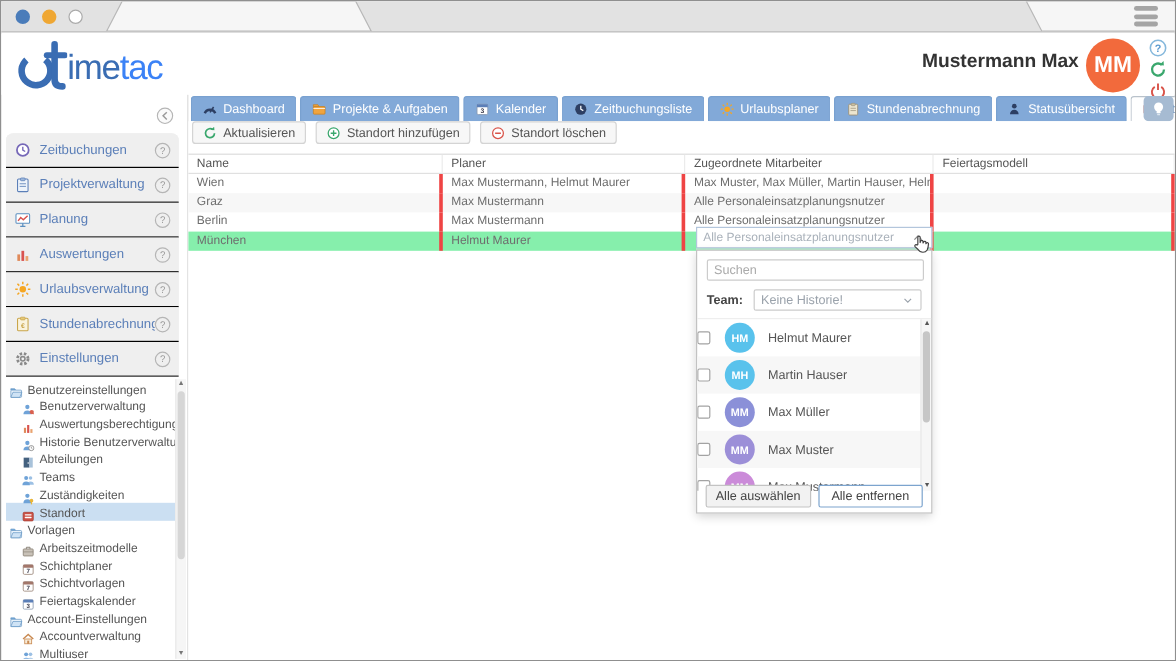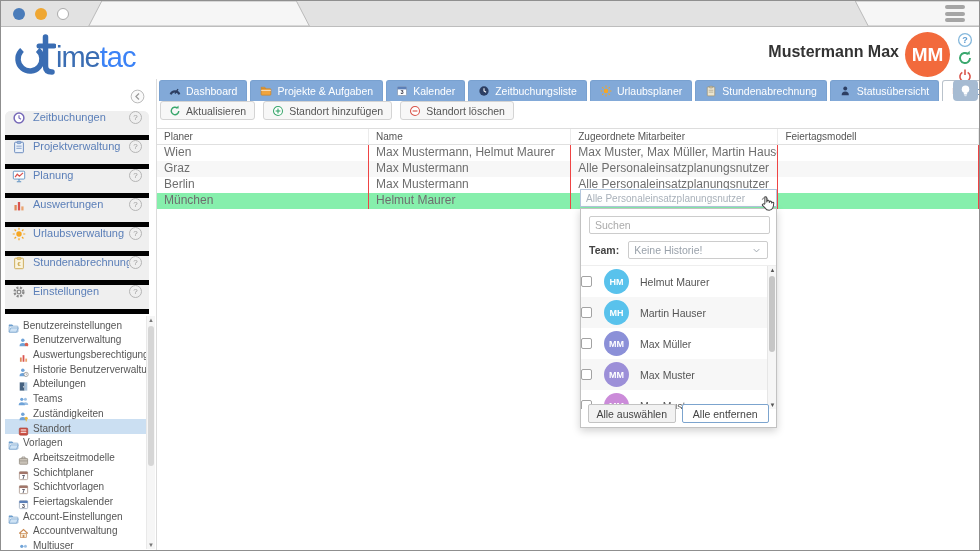--- a/index.html
+++ b/index.html
@@ -40,21 +40,21 @@
   .toolbar{height:28px;border-bottom:1px solid #ddd;display:flex;gap:8px;padding:0 3px}
   .tbtn{height:19px;display:flex;align-items:center;gap:5px;padding:0 8px;background:#f7f7f7;border:1px solid #d4d4d4;
         border-radius:3px;font-size:10.5px;color:#555;cursor:pointer}
   .tbtn .bic{width:12px;height:12px}
   .grid{display:grid;grid-template-columns:25.8% 24.6% 25.2% 24.4%}
   .thead{height:16px;border-bottom:1px solid #e0e0e0}
   .thead .hc{font-size:10px;color:#555;line-height:15px;padding-left:7px;border-right:1px solid #ebebeb;overflow:hidden;white-space:nowrap;cursor:pointer}
   .trow{height:16px;cursor:pointer}
   .trow:nth-child(even){background:#f7f7f7}
   .trow.selected{background:#86efac}
-  .trow .tc{font-size:12px;color:#6e6e6e;line-height:15px;padding-left:7px;border-right:1px solid #ef4444;overflow:hidden;white-space:nowrap}
+  .trow .tc{font-size:10px;color:#6e6e6e;line-height:15px;padding-left:7px;border-right:3px solid #ef4444;overflow:hidden;white-space:nowrap}
 
   
   .editor{position:absolute;left:579px;top:188px;width:197px;height:18px;background:#fff;border:1px solid #b3c6dc;
           display:flex;align-items:center;padding:0 5px;font-size:10px;color:#a9b1ba;z-index:6;cursor:text}
   .editor .chev{width:12px;height:12px;margin-left:auto;cursor:pointer}
   .cursorpt{position:absolute;left:757px;top:193px;width:18px;height:18px;z-index:9;pointer-events:none}
   .dropdown{position:absolute;left:579px;top:207px;width:197px;height:220px;background:#fff;border:1px solid #c2c2c2;
             box-shadow:0 3px 8px rgba(0,0,0,.18);z-index:7}
   .dd-search{margin:7px 8px 0;width:181px;height:18px;border:1px solid #ccc;border-radius:2px;font-size:10.5px;padding:0 5px;color:#666}
   .dd-search::placeholder{color:#aaa}
@@ -76,21 +76,21 @@
   .dd-scroll .arr.up{top:1px}.dd-scroll .arr.dn{bottom:1px}
   .dd-scroll .thumb{position:absolute;left:1px;top:10px;width:6px;height:76px;background:#c6c6c6;border-radius:3px;cursor:pointer}
   .dd-btns{position:absolute;left:0;right:0;bottom:4px;display:flex;gap:6px;padding:0 7px}
   .dd-btn{flex:1;height:19px;font-size:10.5px;color:#444;border-radius:2px;display:flex;align-items:center;justify-content:center;cursor:pointer}
   .dd-btn.gray{background:#f2f2f2;border:1px solid #c3c3c3}
   .dd-btn.blue{background:#fff;border:1px solid #7ca4ce}
 
   
   .collapse{position:absolute;left:129px;top:88px;width:15px;height:15px;cursor:pointer}
   .sidenav{position:absolute;left:4px;top:110px;width:144px;background:#efefef;border-radius:6px 6px 0 0;overflow:hidden}
-  .s-item{height:29px;display:flex;align-items:flex-start;padding:0 7px;border-bottom:5px solid #000000;cursor:pointer;background:#efefef}
+  .s-item{height:29px;display:flex;align-items:center;padding:0 7px;border-bottom:1px solid #000000;cursor:pointer;background:#efefef}
   .s-item .sic{width:14px;height:14px;flex:0 0 auto}
   .s-item .slabel{flex:1;margin-left:7px;font-size:11px;color:#5b7fb8;white-space:nowrap;overflow:hidden}
   .s-item .shelp{width:13px;height:13px;border:1px solid #b5b5b5;border-radius:50%;font-size:8px;color:#999;
                  display:flex;align-items:center;justify-content:center;flex:0 0 auto;cursor:pointer}
   .tree{position:absolute;left:4px;top:315px;width:141px;bottom:1px;background:#fff;overflow:hidden}
   .t-item{height:14.7px;display:flex;align-items:flex-end;cursor:pointer;white-space:nowrap}
   .t-item.lvl0{padding-left:3px}
   .t-item.lvl1{padding-left:13px}
   .t-item.selected{background:#cbdff2}
   .t-item .tic{width:11px;height:11px;flex:0 0 auto;margin-right:4px}
@@ -273,23 +273,23 @@
           <span class="bic"><svg viewBox="0 0 16 16" width="100%" height="100%">
               <circle cx="8" cy="8" r="6" fill="#fff" stroke="#d9544a" stroke-width="1.4"></circle>
               <line x1="4.8" y1="8" x2="11.2" y2="8" stroke="#d9544a" stroke-width="1.5"></line>
             </svg></span>
           <span>Standort löschen</span>
         </div>
 
     </div>
     <div class="thead grid">
 
+        <div class="hc">Name</div>
+
         <div class="hc">Planer</div>
-
-        <div class="hc">Name</div>
 
         <div class="hc">Zugeordnete Mitarbeiter</div>
 
         <div class="hc">Feiertagsmodell</div>
 
     </div>
     <div class="tbody">
 
         <div class="trow grid">
           <div class="tc">Wien</div>

